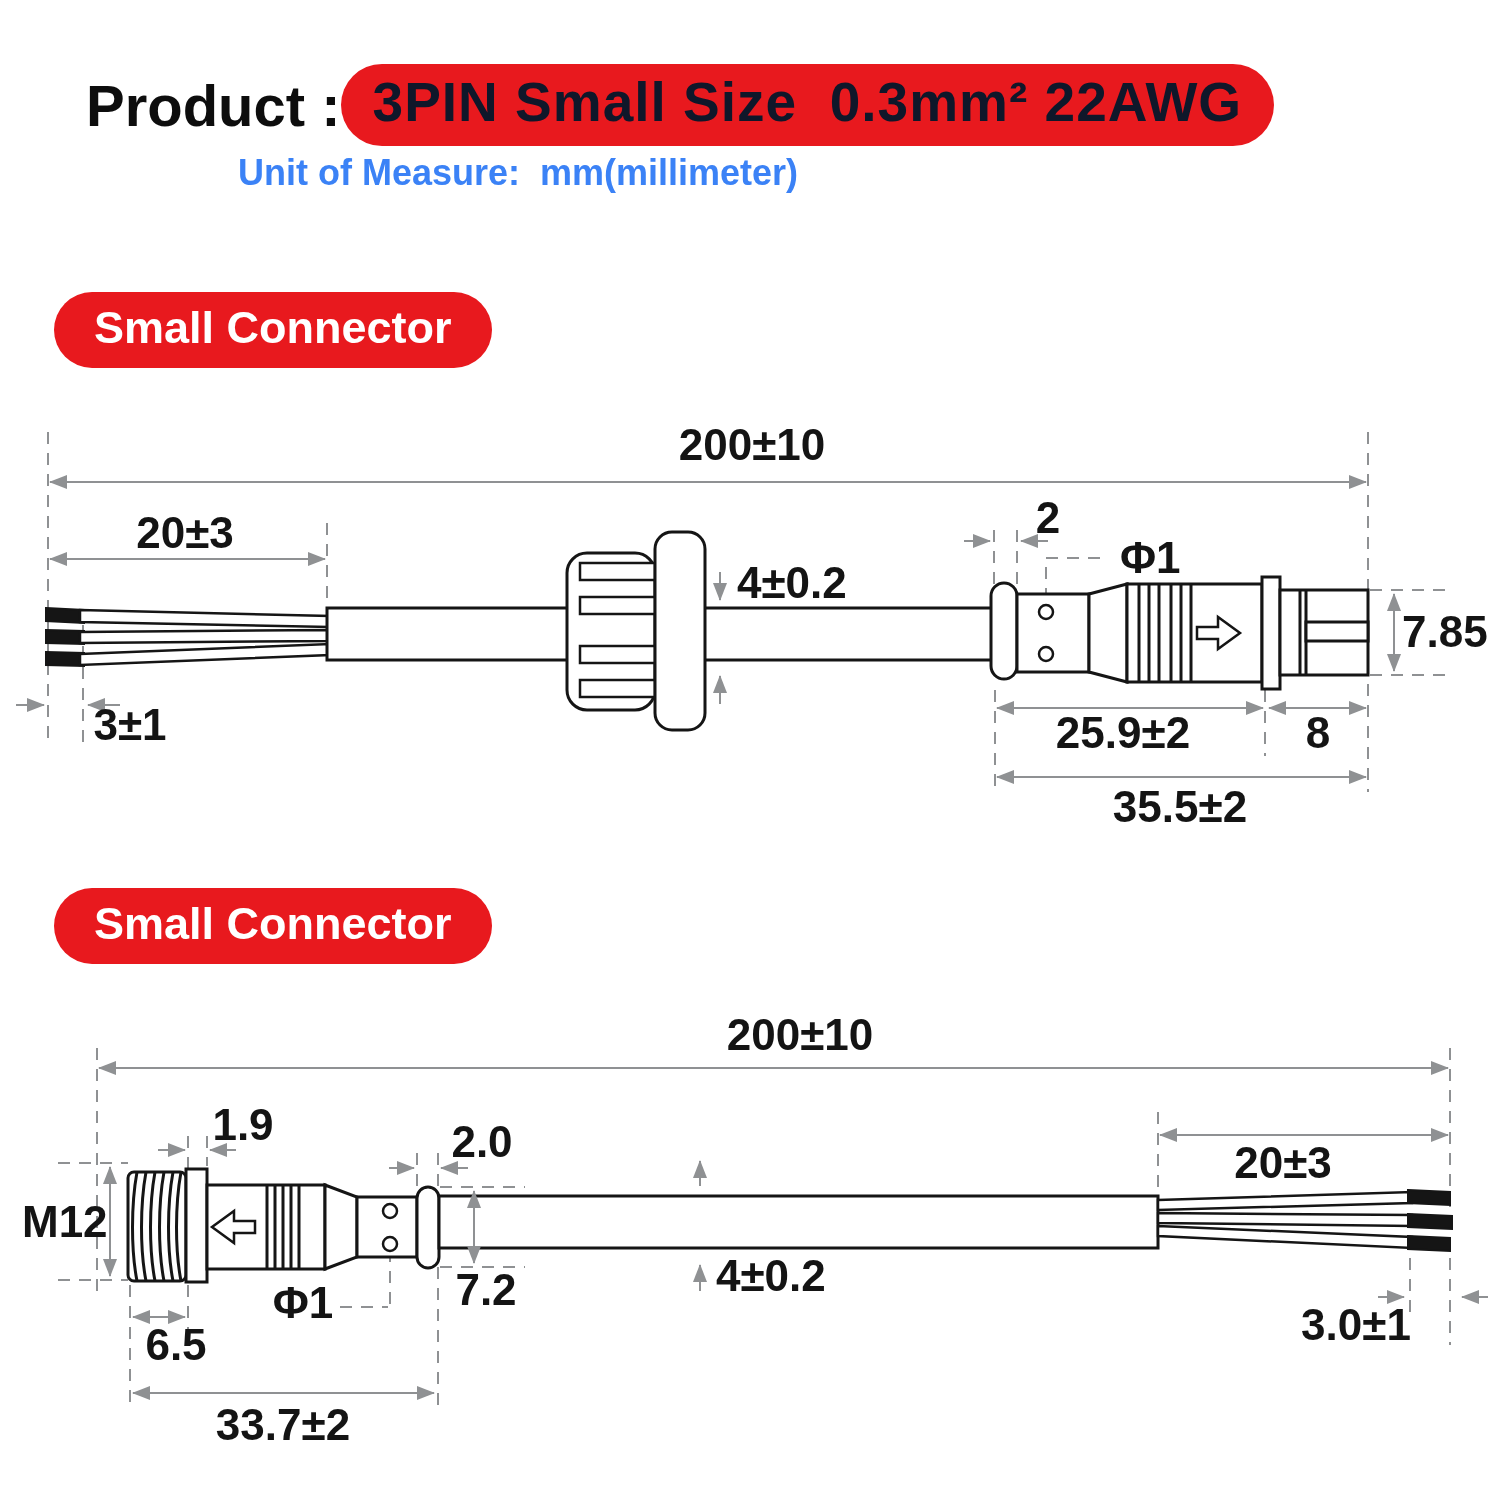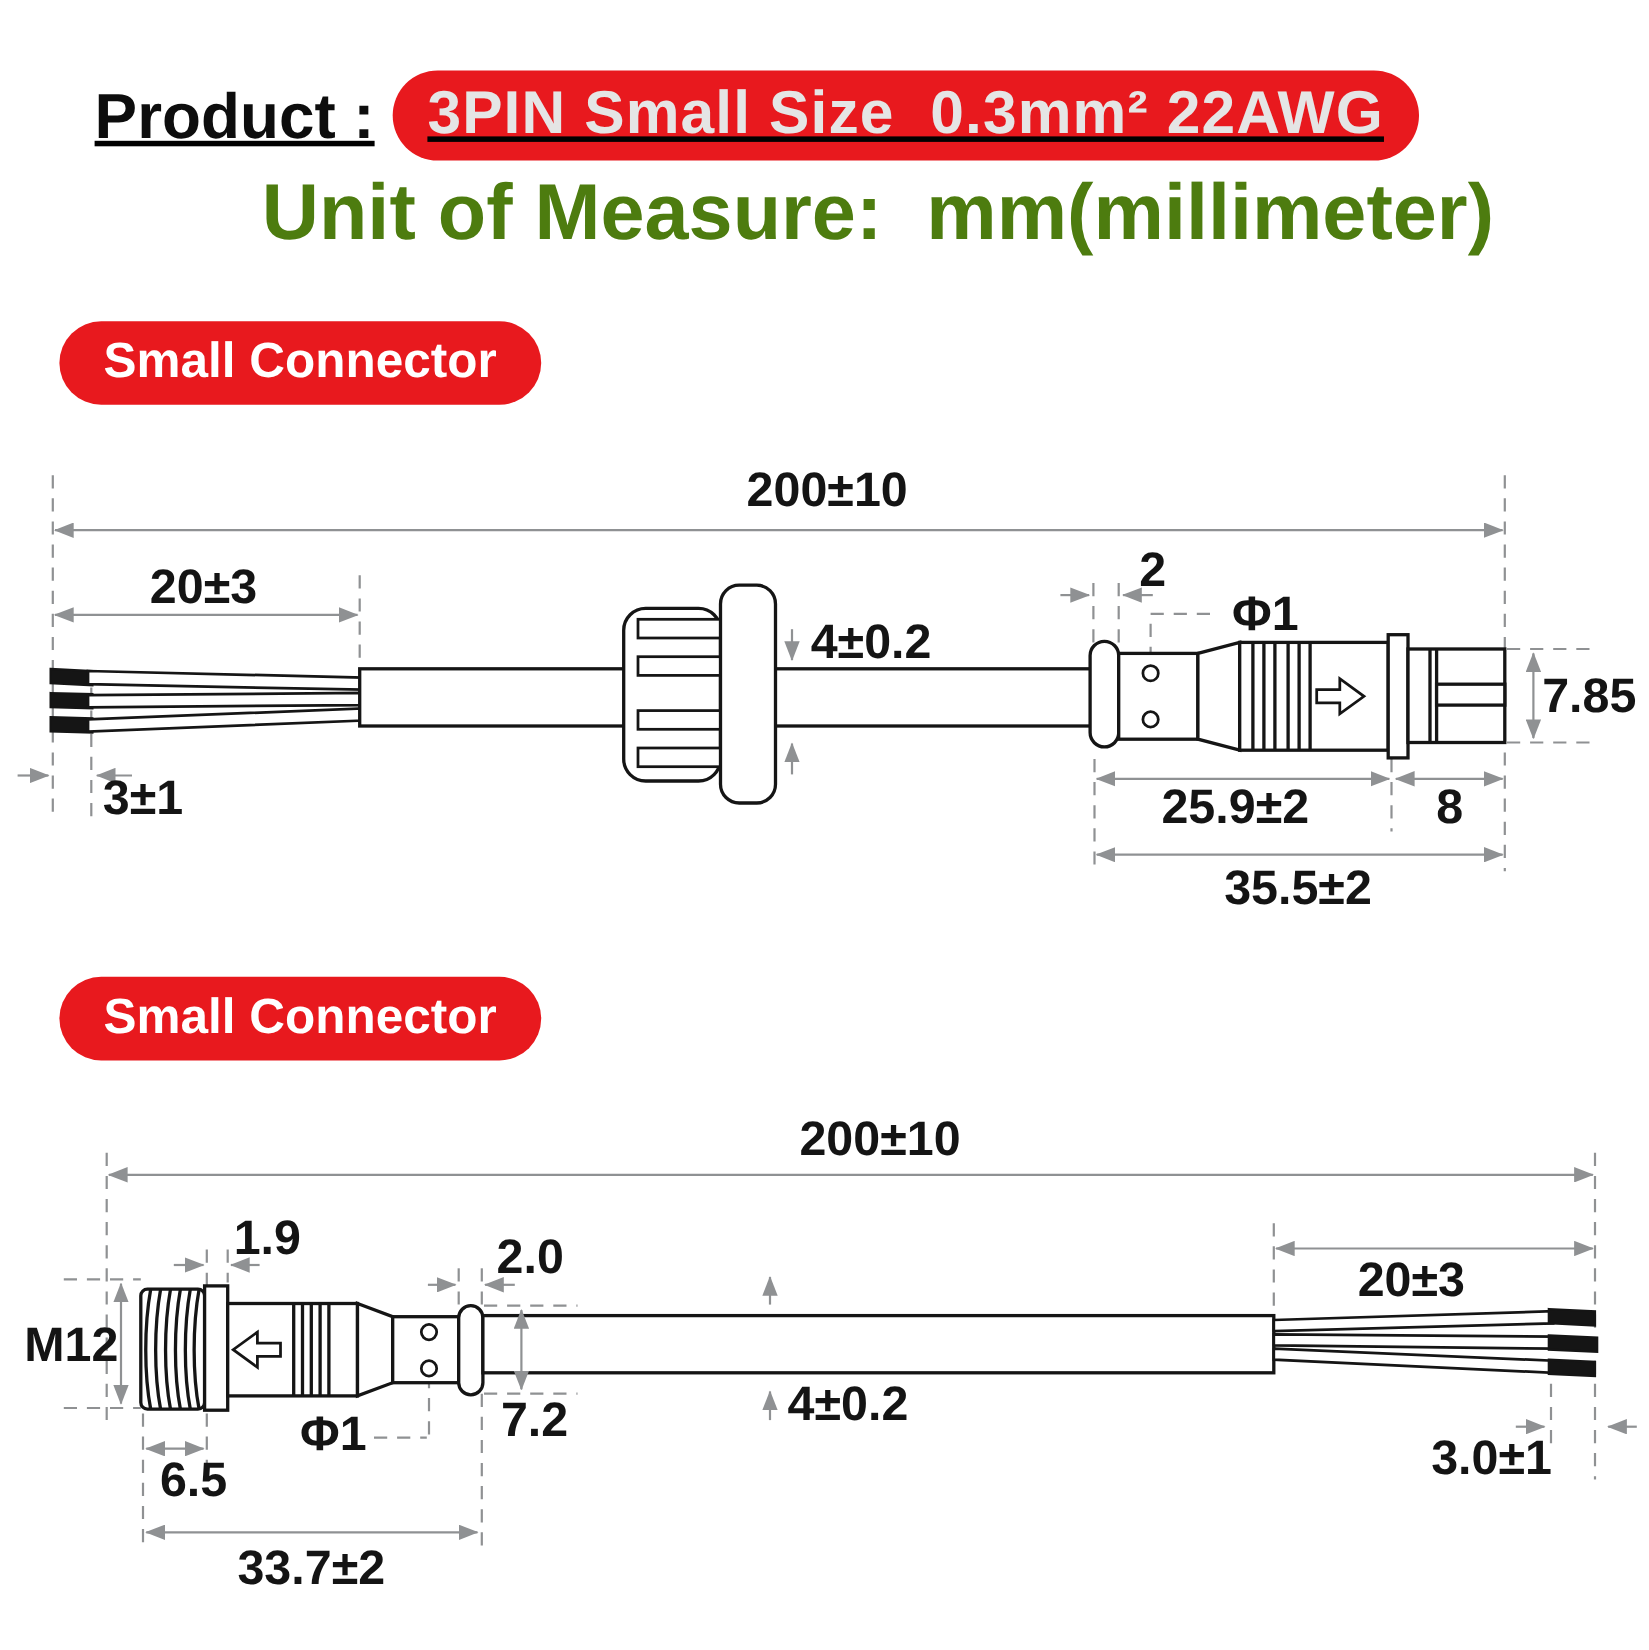--- a/index.html
+++ b/index.html
@@ -4,25 +4,25 @@
 <style>
   :root{
     --accent-red:#e8191e;
     --line-black:#151515;
     --dim-gray:#8f9193;
   }
   html,body{margin:0;padding:0;background:#fff;}
   body{width:1499px;height:1500px;font-family:"Liberation Sans",sans-serif;}
   .page{position:relative;width:1499px;height:1500px;background:#fff;overflow:hidden;}
 
-  .product-row{position:absolute;top:64px;left:86px;display:flex;align-items:center;gap:16px;text-decoration:underline;}
+  .product-row{position:absolute;top:64px;left:86px;display:flex;align-items:center;}
   .product-label{font-size:58px;font-weight:bold;color:#0d0d0d;white-space:pre;}
-  .product-badge{background:var(--accent-red);color:#e5e5e5;font-size:55px;font-weight:bold;
+  .product-badge{background:var(--accent-red);color:#0f172a;font-size:55px;font-weight:bold;
     padding:6px 32px 12px 32px;border-radius:44px;white-space:pre;letter-spacing:1px;}
-  .unit-line{position:absolute;top:152px;left:238px;font-size:72px;font-weight:bold;color:#4d7c0f;white-space:pre;}
+  .unit-line{position:absolute;top:152px;left:238px;font-size:36px;font-weight:bold;color:#3b82f6;white-space:pre;}
 
   .section-badge{position:absolute;left:54px;background:var(--accent-red);color:#fff;
     font-weight:bold;font-size:45px;padding:10px 40px 14px 40px;border-radius:40px;white-space:pre;}
   #female-badge{top:292px;}
   #male-badge{top:888px;}
 
   svg.diagram{position:absolute;left:0;display:block;}
   #female-svg{top:420px;}
   #male-svg{top:1010px;}
 

